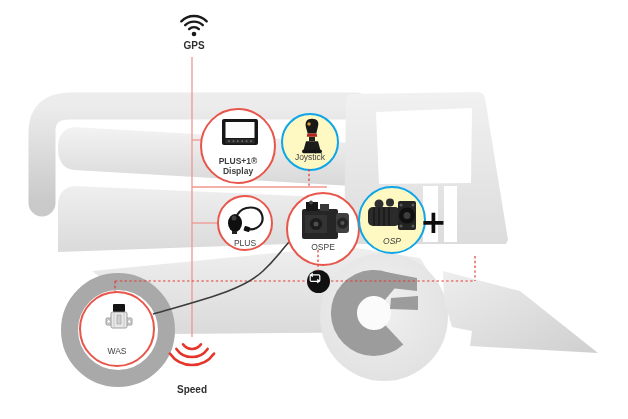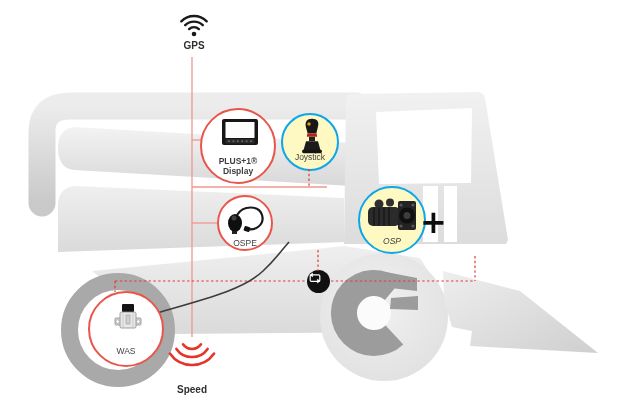--- a/index.html
+++ b/index.html
@@ -121,23 +121,38 @@
   </div>
 
   <div class="node white" style="left:217px;top:195px;width:56px;height:56px;">
     <svg class="art" style="left:6px;top:6px;" width="44" height="36" viewBox="0 0 44 36">
       <path d="M12 12 C18 2 34 2 37 12 C40 22 30 28 22 26" fill="none" stroke="#1a1a1a" stroke-width="2.2"></path>
       <rect x="19" y="23.5" width="6" height="5" rx="1" fill="#111111" transform="rotate(18 22 26)"></rect>
       <ellipse cx="10" cy="20" rx="7" ry="9" fill="#0f0f0f"></ellipse>
       <circle cx="9" cy="15" r="2.5" fill="#3f3f3f"></circle>
       <rect x="7" y="28" width="5" height="3" fill="#222222"></rect>
     </svg>
-    <div class="lbl" style="top:41px;">OSPE</div>
-  </div>
-
+    <div class="lbl" style="top:41px;">PLUS</div>
+  </div>
+
+  <div class="node white" style="left:286px;top:192px;width:74px;height:74px;">
+    <svg class="art" style="left:8px;top:5px;" width="58" height="46" viewBox="0 0 58 46">
+      <rect x="6" y="10" width="36" height="30" rx="2" fill="#262626"></rect>
+      <rect x="10" y="3" width="12" height="9" fill="#161616"></rect>
+      <rect x="24" y="5" width="9" height="7" fill="#383838"></rect>
+      <circle cx="15" cy="3.5" r="2" fill="#444444"></circle>
+      <rect x="9" y="16" width="22" height="18" fill="#333333"></rect>
+      <circle cx="20" cy="25" r="6" fill="#1b1b1b"></circle>
+        <circle cx="20" cy="25" r="2.5" fill="#4e4e4e"></circle>
+      <rect x="40" y="14" width="13" height="20" rx="3" fill="#404040"></rect>
+      <circle cx="46.5" cy="24" r="5.5" fill="#242424"></circle>
+        <circle cx="46.5" cy="24" r="2" fill="#555555"></circle>
+    </svg>
+    <div class="lbl" style="top:48px;">OSPE</div>
+  </div>
 
   <div class="node pink" style="left:358px;top:186px;width:68px;height:68px;font-style:italic;">
     <svg class="art" style="left:5px;top:6px;" width="58" height="42" viewBox="0 0 58 42">
       <circle cx="14" cy="10" r="4.5" fill="#2f2f2f"></circle>
         <circle cx="25" cy="8.5" r="4" fill="#2f2f2f"></circle>
       <rect x="3" y="13" width="32" height="19" rx="5" fill="#2b2b2b"></rect>
       <rect x="8" y="13.5" width="2" height="18" fill="#1c1c1c"></rect>
         <rect x="13" y="13.5" width="2" height="18" fill="#1c1c1c"></rect>
       <rect x="18" y="13.5" width="2" height="18" fill="#1c1c1c"></rect>
         <rect x="23" y="13.5" width="2" height="18" fill="#1c1c1c"></rect>
@@ -148,21 +163,21 @@
         <circle cx="48" cy="11" r="1.6" fill="#585858"></circle>
       <circle cx="36" cy="32" r="1.6" fill="#585858"></circle>
         <circle cx="48" cy="32" r="1.6" fill="#585858"></circle>
     </svg>
     <div class="lbl" style="top:48px;">OSP</div>
   </div>
 
   <div class="plus" style="left:420px;top:204px;width:24px;font-size:32px;line-height:36px;text-align:center;">+</div>
 
 
-  <div class="node white" style="left:88px;top:291px;width:76px;height:76px;">
+  <div class="node white" style="left:79px;top:291px;width:76px;height:76px;">
     <svg class="art" style="left:23px;top:10px;" width="30" height="30" viewBox="0 0 30 30">
       <rect x="9" y="1" width="12" height="8" rx="1" fill="#141414"></rect>
       <rect x="2" y="15" width="5.5" height="7" rx="1" fill="#dcdcdc" stroke="#8a8a8a" stroke-width="0.8"></rect>
       <rect x="22.5" y="15" width="5.5" height="7" rx="1" fill="#dcdcdc" stroke="#8a8a8a" stroke-width="0.8"></rect>
       <rect x="7" y="9" width="16" height="16" rx="1.5" fill="#e8e8e8" stroke="#8a8a8a" stroke-width="0.8"></rect>
       <path d="M10 9 V25 M20 9 V25" stroke="#bdbdbd" stroke-width="0.7"></path>
       <rect x="13" y="12" width="4" height="9" fill="#cfcfcf" stroke="#9a9a9a" stroke-width="0.6"></rect>
       <circle cx="4.7" cy="18.5" r="1.8" fill="#ffffff" stroke="#999999" stroke-width="0.7"></circle>
       <circle cx="25.3" cy="18.5" r="1.8" fill="#ffffff" stroke="#999999" stroke-width="0.7"></circle>
     </svg>

